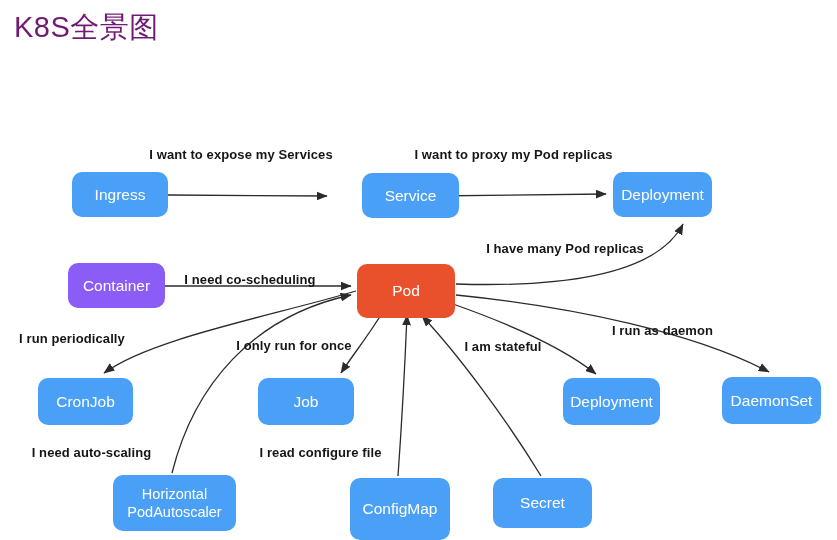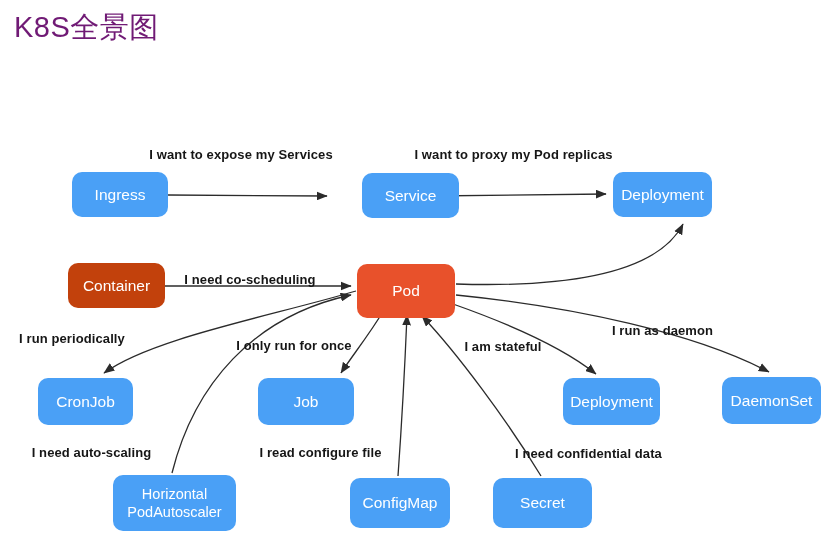--- a/index.html
+++ b/index.html
@@ -18,33 +18,33 @@
   svg.edges{position:absolute;left:0;top:0;width:837px;height:540px;}
   .node{
     position:absolute;
     border-radius:10px;
     display:flex;align-items:center;justify-content:center;
     color:#ffffff;font-size:15.5px;font-weight:400;
     text-align:center;line-height:1.25;
     box-sizing:border-box;padding:12px 6px;
   }
   .blue{background:#4AA0F6;}
-  .pink{background:#c2410c;}
+  .pink{background:#8b5cf6;}
   .orange{background:#E8512B;}
   .n-ingress{left:72px;top:172px;width:96px;height:45px;}
   .n-service{left:334px;top:173px;width:97px;height:45px;margin-left:28px;}
   .n-deployment{left:613px;top:172px;width:99px;height:45px;}
   .n-container{left:68px;top:263px;width:97px;height:45px;}
   .n-pod{left:357px;top:264px;width:98px;height:54px;}
   .n-cronjob{left:38px;top:378px;width:95px;height:47px;}
   .n-job{left:258px;top:378px;width:96px;height:47px;}
   .n-statefulset{left:563px;top:378px;width:97px;height:47px;}
   .n-daemonset{left:722px;top:377px;width:99px;height:47px;}
   .n-hpa{left:113px;top:475px;width:123px;height:56px;font-size:14.5px;}
-  .n-configmap{left:350px;top:478px;width:100px;height:50px;}
+  .n-configmap{left:350px;top:478px;width:100px;height:62px;}
   .n-secret{left:493px;top:478px;width:99px;height:50px;}
   .edge-label{
     position:absolute;
     font-size:13px;font-weight:bold;color:#161616;
     text-align:center;letter-spacing:0.1px;
     white-space:nowrap;
   }
   .l-expose{left:140px;top:147px;width:202px;}
   .l-proxy{left:406px;top:147px;width:215px;}
   .l-replicas{left:481px;top:241px;width:168px;}
@@ -117,22 +117,22 @@
   </div>
   <div class="node blue n-configmap">
     <span>ConfigMap</span>
   </div>
   <div class="node blue n-secret">
     <span>Secret</span>
   </div>
 
   <div class="edge-label l-expose">I want to expose my Services</div>
   <div class="edge-label l-proxy">I want to proxy my Pod replicas</div>
+  <div class="edge-label l-replicas">I have many Pod replicas</div>
   <div class="edge-label l-cosched">I need co-scheduling</div>
   <div class="edge-label l-periodic">I run periodically</div>
   <div class="edge-label l-once">I only run for once</div>
   <div class="edge-label l-stateful">I am stateful</div>
   <div class="edge-label l-daemon">I run as daemon</div>
   <div class="edge-label l-autoscale">I need auto-scaling</div>
   <div class="edge-label l-configfile">I read configure file</div>
-  <div class="edge-label l-confidential">I need confidential data</div>
 
 </div>
 
 </body></html>

